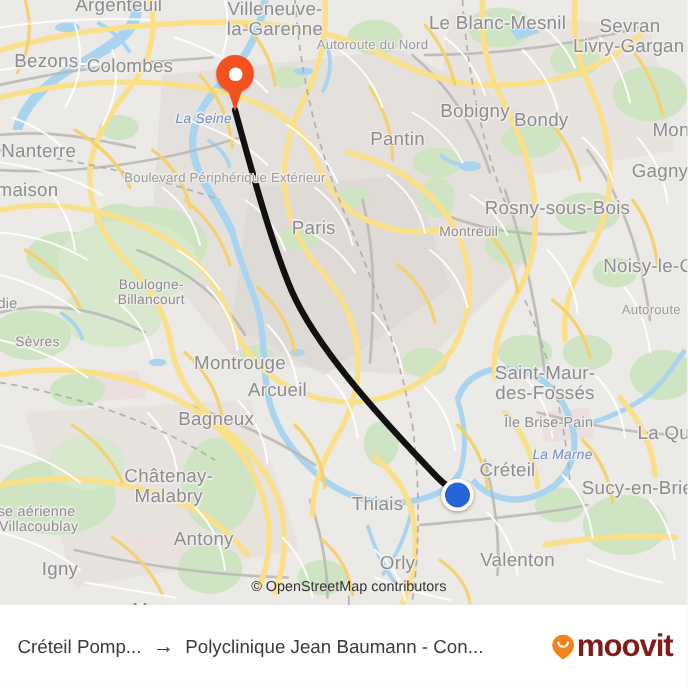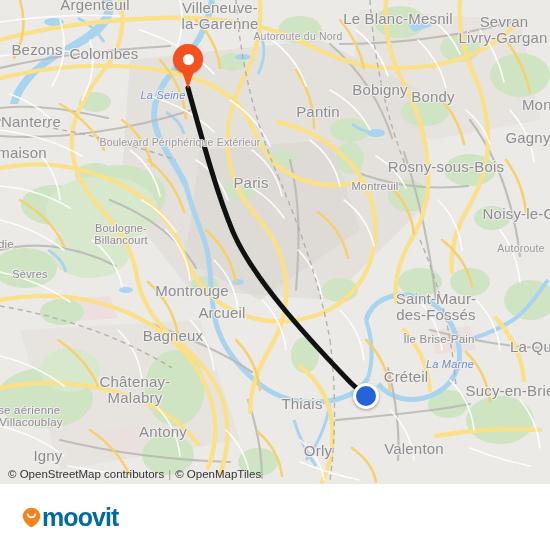--- a/index.html
+++ b/index.html
@@ -100,20 +100,21 @@
     position: absolute;
     left: 0; top: 464px;
     width: 550px; height: 20px;
     font-size: 11.5px;
     color: #333333;
     display: flex;
     align-items: center;
     padding-left: 8px;
     background: transparent;
     white-space: nowrap;
+    flex-direction: column;
   }
   #attribution .sep { margin: 0 4px; color: #9b9b9b; }
   #attribution a { color: #333; text-decoration: none; }
 
   
   #footer {
     position: absolute;
     left: 0; top: 484px;
     width: 550px; height: 66px;
     background: #ffffff;
@@ -140,21 +141,21 @@
   #brand {
     display: flex; align-items: center;
     flex: 0 0 auto;
     gap: 1px;
     padding-left: 8px;
   }
   #brand-pin { width: 19px; height: 21px; display:block; }
   #brand-text {
     font-size: 25px;
     font-weight: bold;
-    color: #0369a1;
+    color: #7f1d1d;
     letter-spacing: -0.9px;
     line-height: 1;
   }
 </style>
 </head>
 <body>
 
 <div id="app">
 
   <div id="map">
@@ -462,20 +463,25 @@
 
 
     <div id="attribution">
       <a href="#">© OpenStreetMap contributors</a>
       <span class="sep">|</span>
       <a href="#">© OpenMapTiles</a>
     </div>
   </div>
 
   <div id="footer">
+    <div id="footer-route">
+      <span id="ft-origin" class="ft-place">Créteil Pomp...</span>
+      <span id="ft-arrow">→</span>
+      <span id="ft-dest" class="ft-place">Polyclinique Jean Baumann - Con...</span>
+    </div>
     <div id="brand">
       <svg id="brand-pin" viewBox="0 0 19 21">
         <path d="M9.5,0.7 C14.3,0.7 18.2,4.5 18.2,9.2 C18.2,14.2 12.2,19.3 9.5,20.4 C6.8,19.3 0.8,14.2 0.8,9.2 C0.8,4.5 4.7,0.7 9.5,0.7 Z" fill="#f7821b"></path>
         <path d="M5.6,7.0 C5.6,7.0 6.4,10.4 9.5,10.4 C12.6,10.4 13.4,7.0 13.4,7.0" stroke="#ffffff" stroke-width="1.7" fill="none" stroke-linecap="round"></path>
       </svg>
       <span id="brand-text">moovit</span>
     </div>
   </div>
 </div>
 

